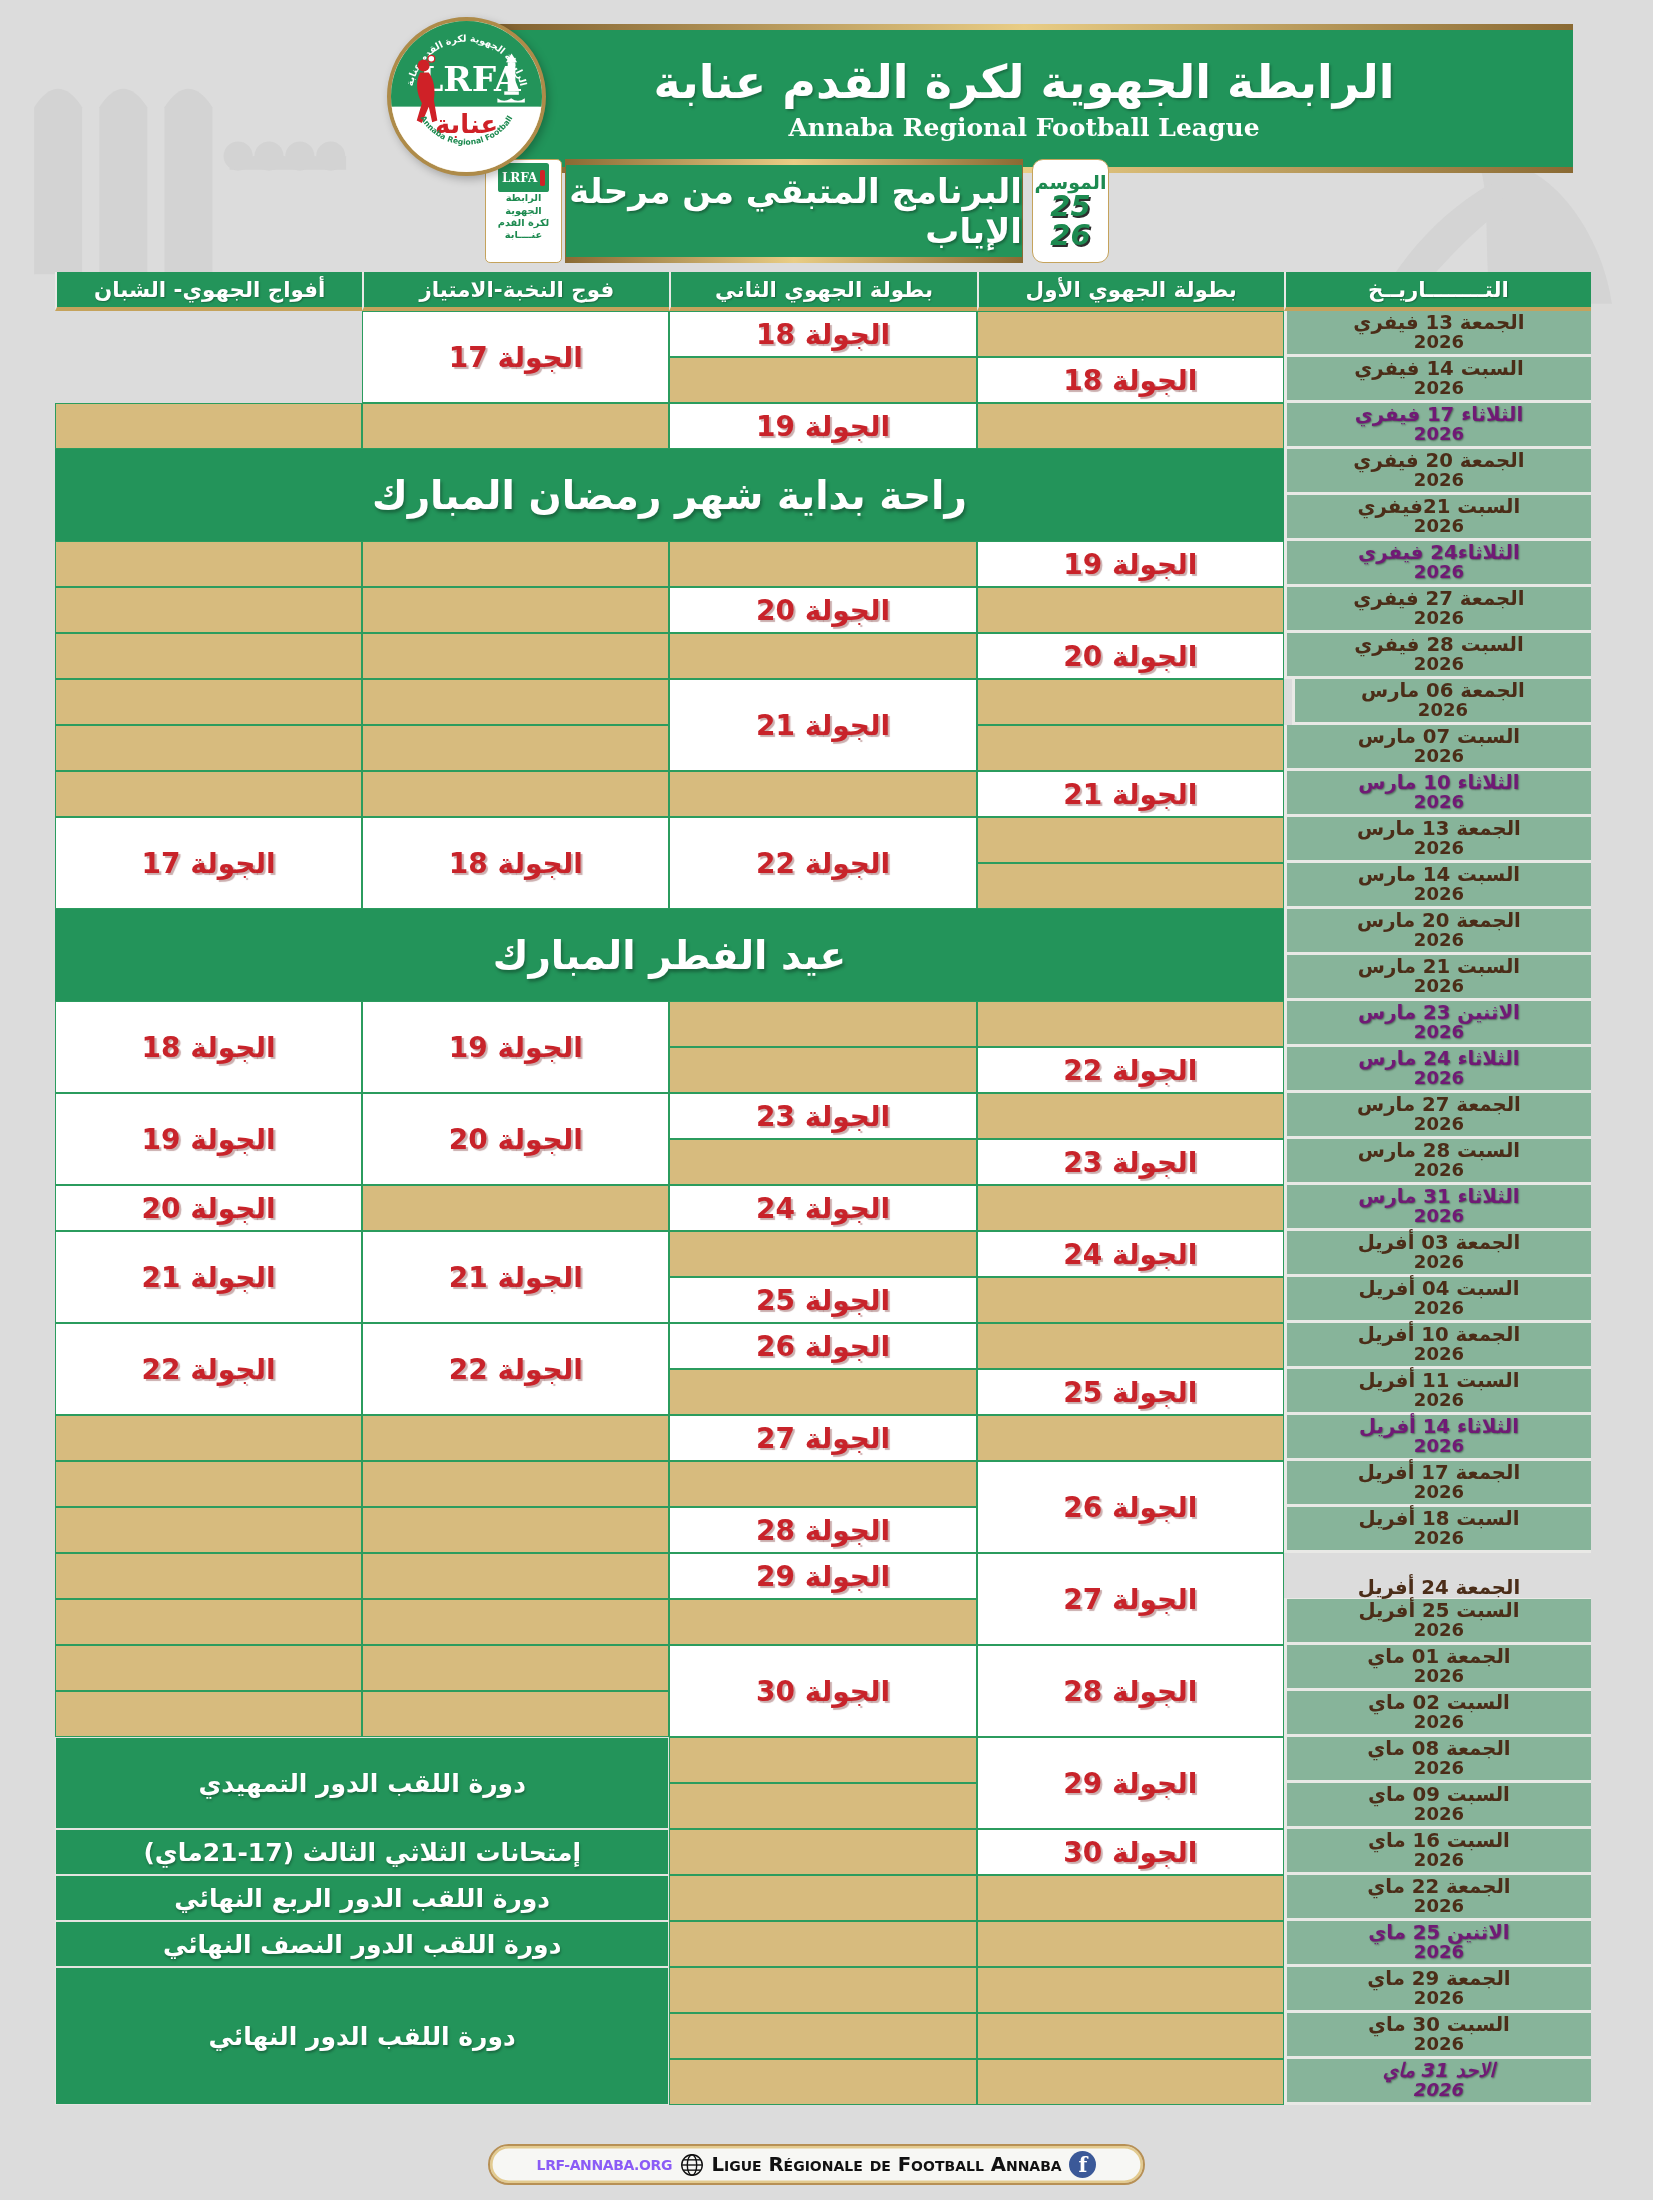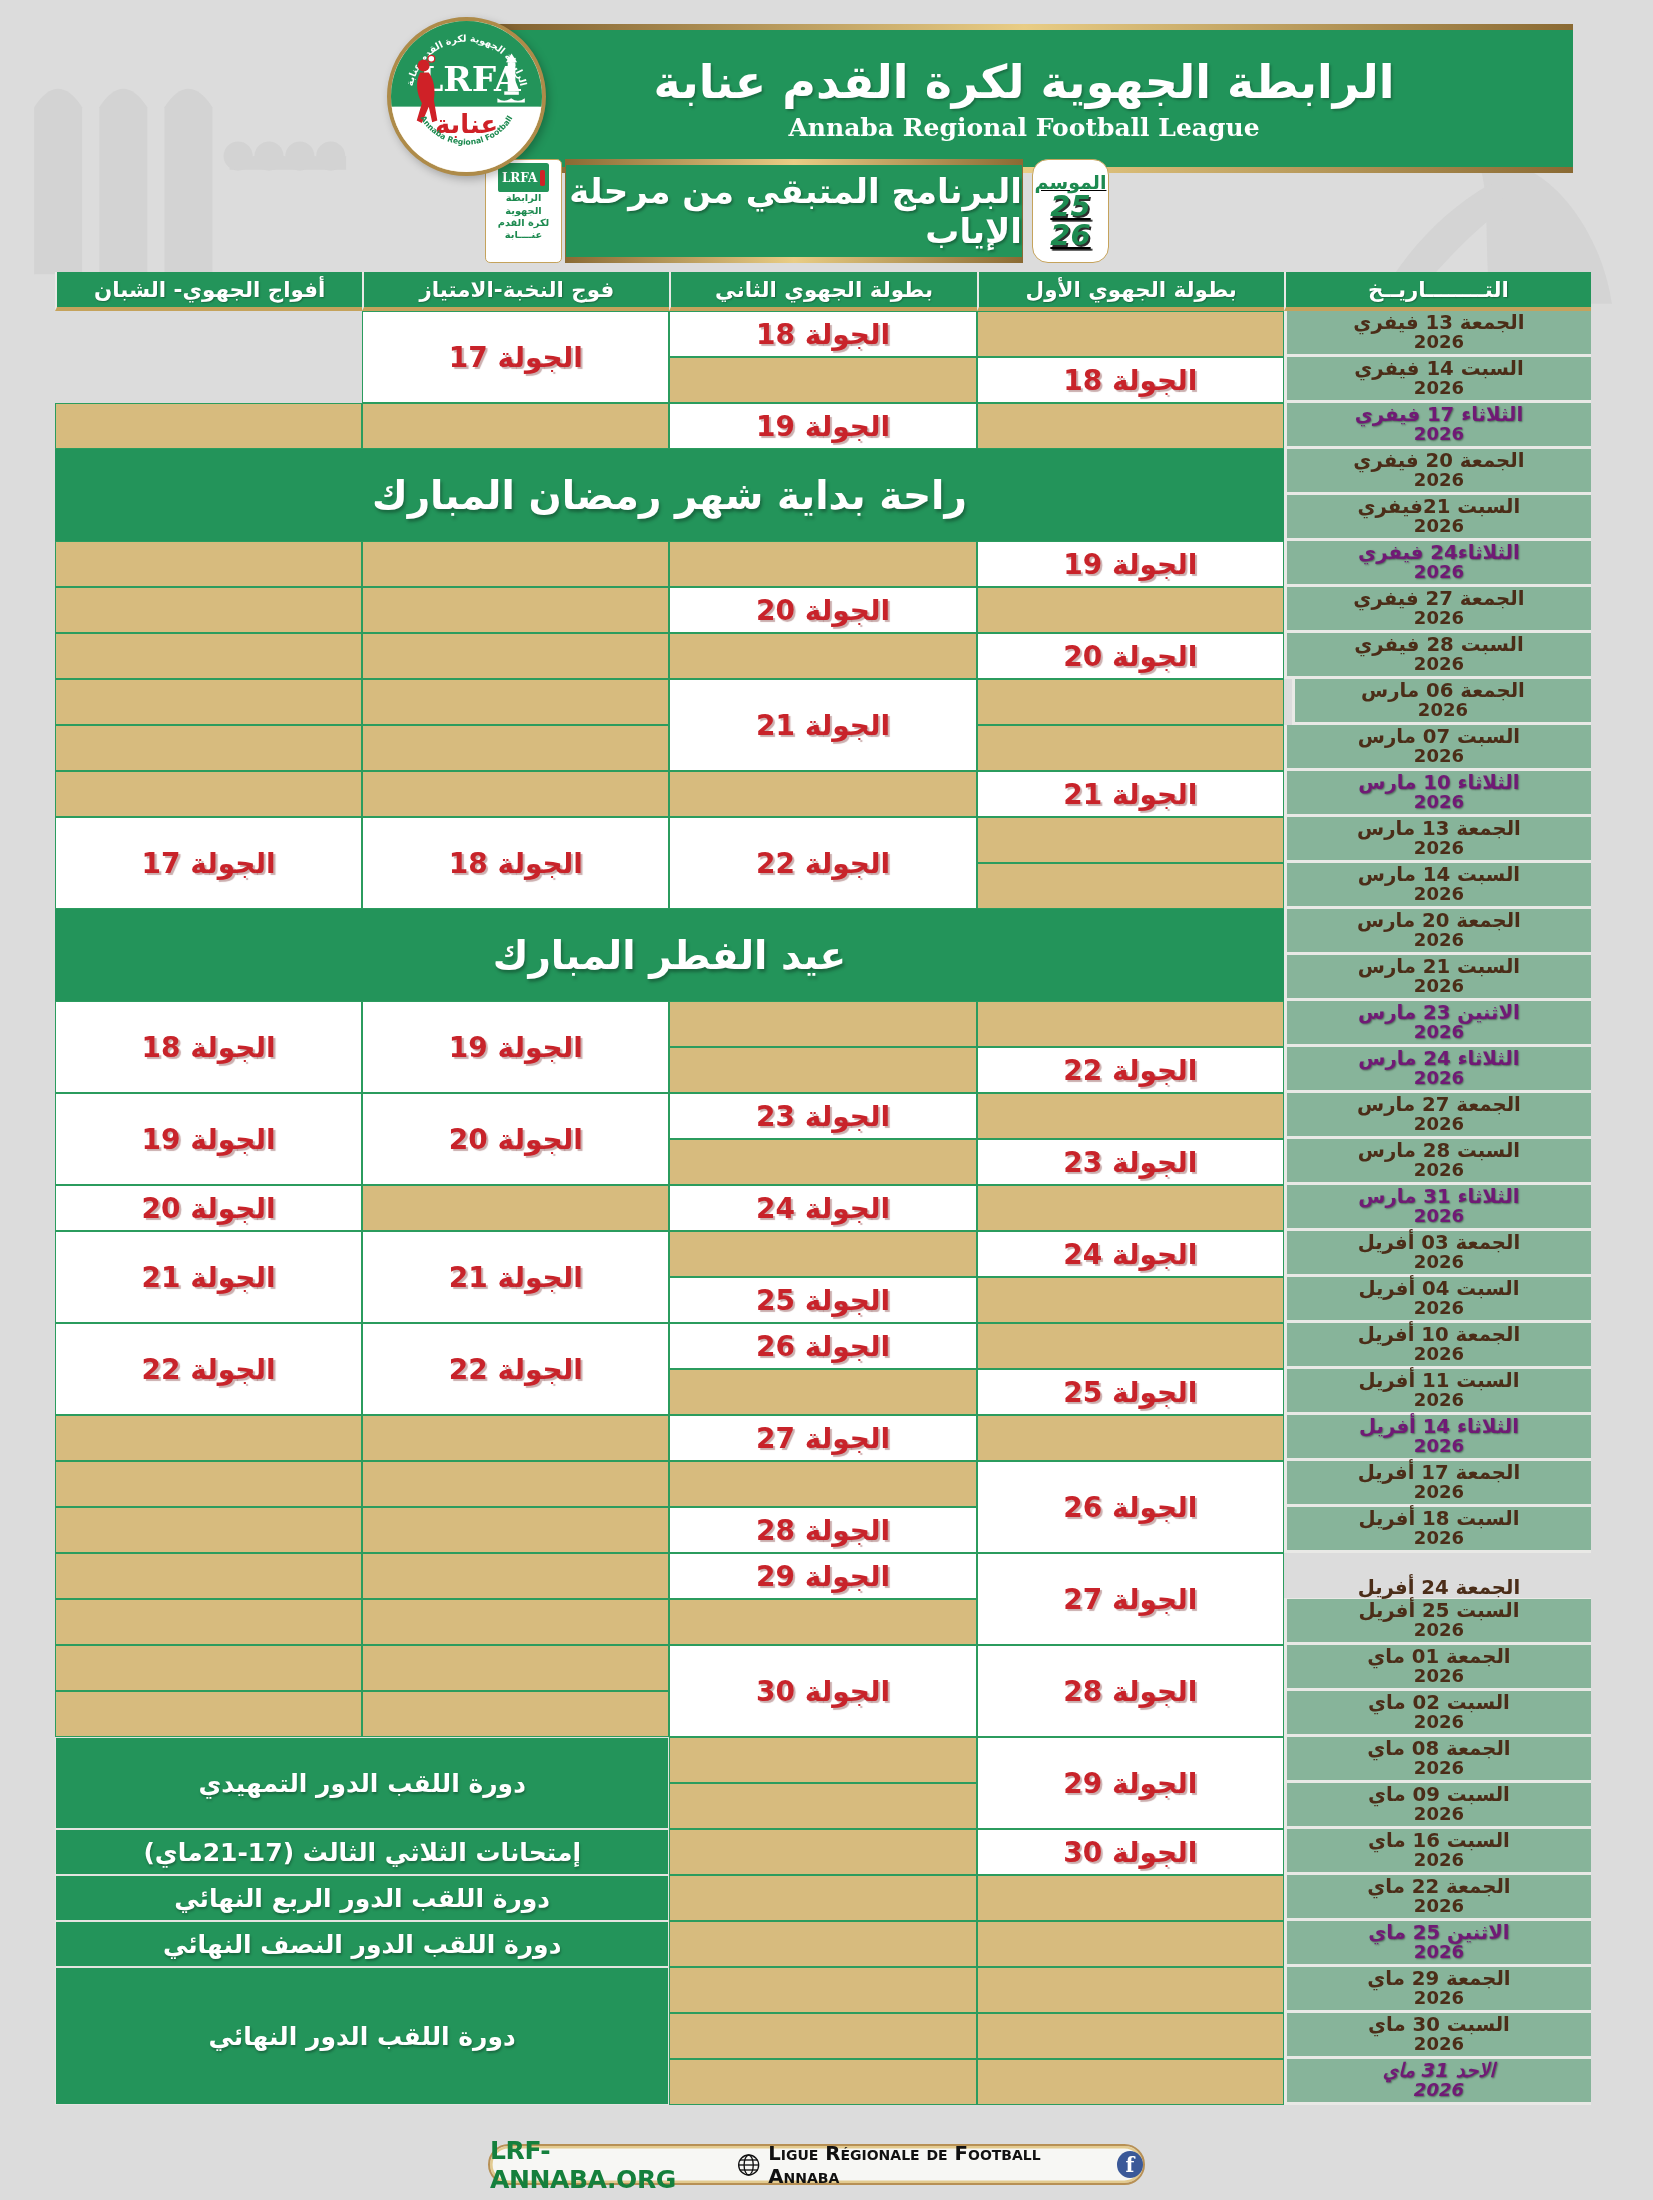--- a/index.html
+++ b/index.html
@@ -45,22 +45,22 @@
     position:absolute;left:565px;top:159px;width:458px;height:104px;z-index:2;
     background:#23945a;box-sizing:border-box;
     border-top:6px solid;border-bottom:6px solid;
     border-image:linear-gradient(90deg,#8a6a33,#e9cd85,#8a6a33) 1;
     border-left:1.7px solid #c5a35c;border-right:1.7px solid #c5a35c;
     display:flex;align-items:center;justify-content:center;
   }
   .program-title{color:#fff;font-size:34px;font-weight:bold;text-shadow:1.7px 1.7px 2.6px rgba(0,0,0,.3);}
   #season-box{
     position:absolute;left:1032px;top:159px;width:77px;height:104px;z-index:2;
-    background:#fff;border:1.7px solid #c5a35c;border-radius:16px;box-sizing:border-box;
-    display:flex;flex-direction:column;align-items:center;justify-content:center;line-height:1.0;text-decoration:underline;
+    background:#fff;border:1.7px solid #c5a35c;border-radius:11px;box-sizing:border-box;
+    display:flex;flex-direction:column;align-items:center;justify-content:center;line-height:1.0;
   }
   .season-word{color:#1d8a50;font-size:19px;font-weight:bold;}
   .season-year{color:#1d8a50;font-size:29px;font-weight:bold;font-style:italic;
     text-shadow:1.7px 1.7px 0 #2e2e2e;direction:ltr;}
   
   #schedule-grid{
     position:absolute;left:55px;top:272px;width:1536px;z-index:2;
     display:grid;direction:rtl;
     grid-template-columns:repeat(5,1fr);
     grid-template-rows:39px repeat(39,46px);
@@ -107,21 +107,21 @@
     background:#f7f7f4;border-radius:22px;box-sizing:border-box;
     border:2.6px solid #b79055;box-shadow:0 0 0 2.6px #e3cb90 inset;
     display:flex;align-items:center;justify-content:center;gap:7.7px;
   }
   .fb-icon{
     width:27px;height:27px;border-radius:50%;background:#3b5998;color:#fff;
     display:flex;align-items:center;justify-content:center;
     font-family:"DejaVu Serif",serif;font-weight:bold;font-size:20.5px;direction:ltr;
   }
   .footer-label{font-variant:small-caps;font-size:19.7px;font-weight:bold;color:#111;direction:ltr;}
-  .footer-site{font-size:25px;font-weight:bold;color:#15803d;direction:ltr;letter-spacing:-0.4px;}
+  .footer-site{font-size:14px;font-weight:bold;color:#8b5cf6;direction:ltr;letter-spacing:-0.4px;}
 </style>
 </head>
 <body>
 
 <svg class="wm" style="left:17px;top:0;" width="360" height="283" viewBox="0 0 420 330">
   <g fill="#d2d2d2" opacity="0.85">
     <path d="M20,320 L20,125 Q48,82 76,125 L76,320 Z"></path>
     <path d="M96,320 L96,125 Q124,82 152,125 L152,320 Z"></path>
     <path d="M172,320 L172,125 Q200,82 228,125 L228,320 Z"></path>
     <circle cx="258" cy="182" r="17"></circle>

